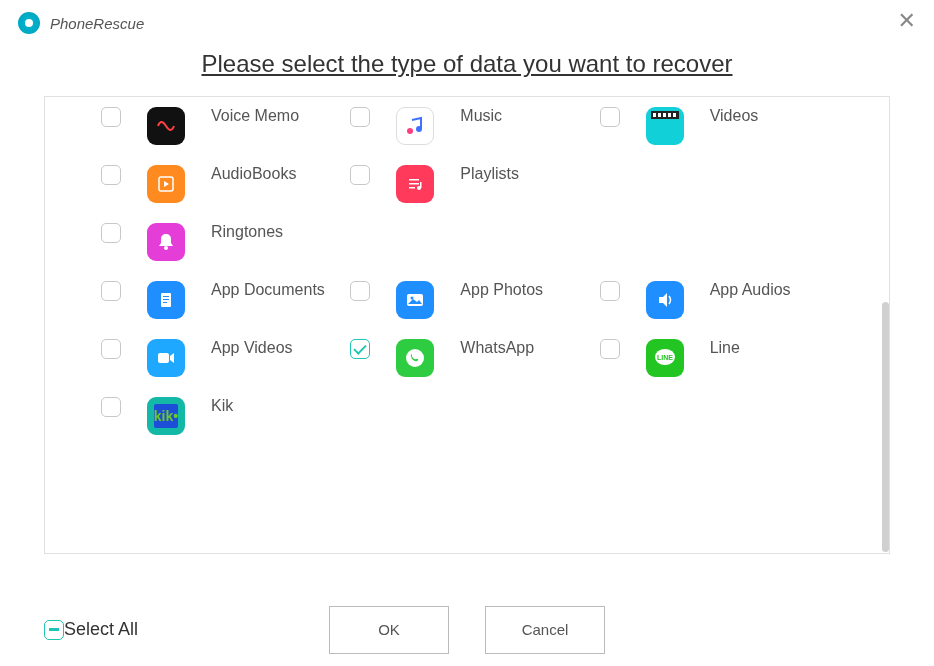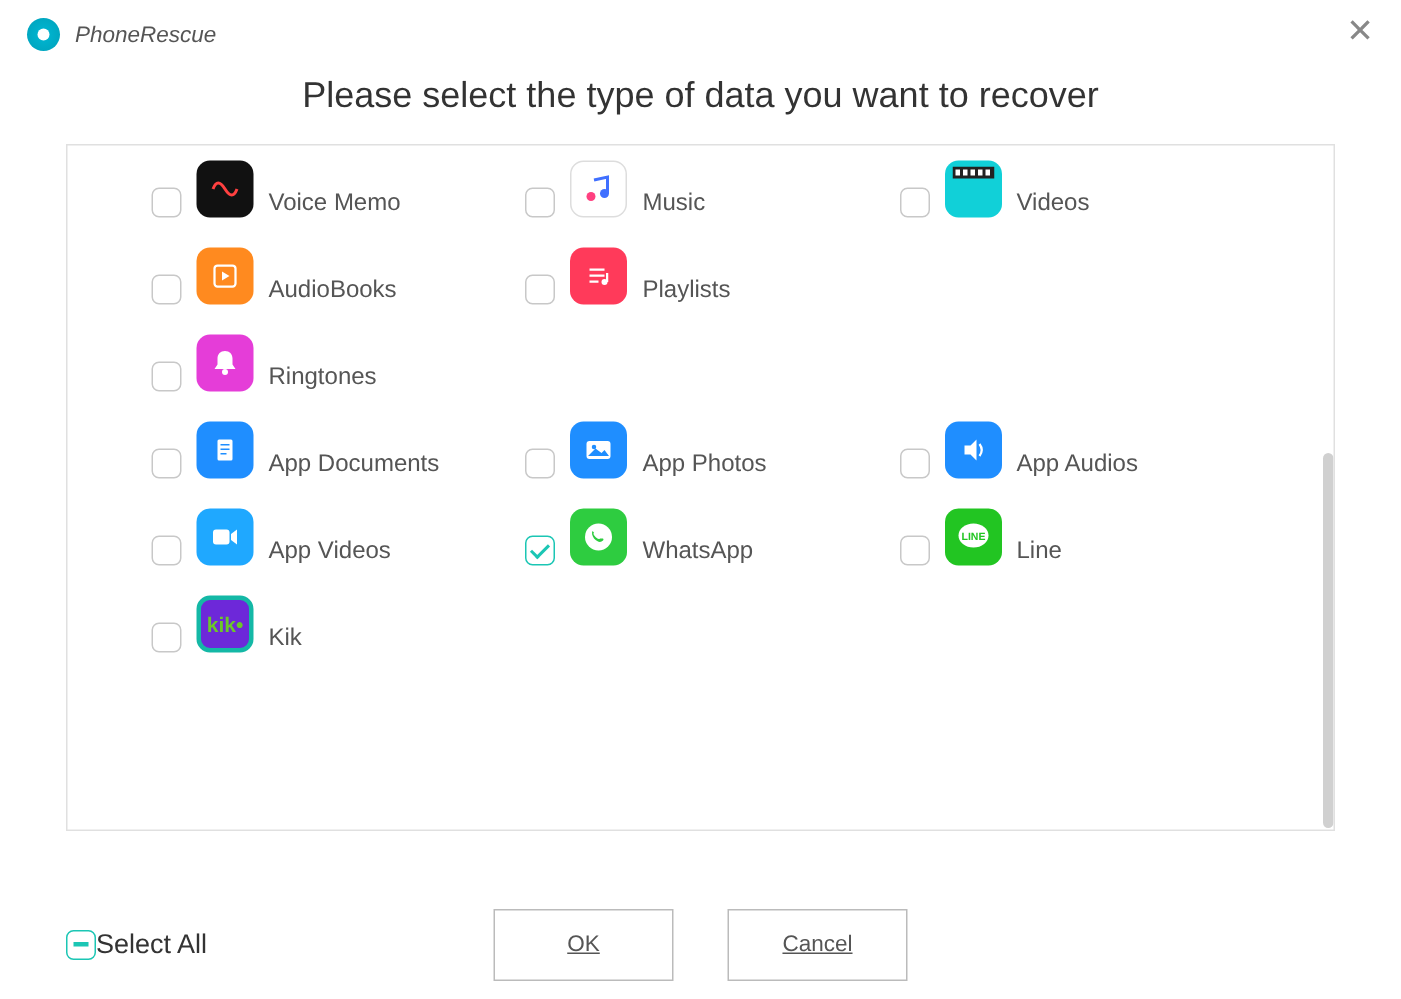--- a/index.html
+++ b/index.html
@@ -49,41 +49,42 @@
   cursor: pointer;
   line-height: 1;
 }
 .heading {
   text-align: center;
   font-size: 24px;
   color: #333;
   font-weight: 400;
   margin-top: 10px;
   margin-bottom: 18px;
+  text-decoration: underline;
 }
 .panel {
   margin: 0 44px;
   border: 1px solid #e0e0e0;
   height: 458px;
   position: relative;
   overflow: hidden;
 }
 .scroll-area {
   height: 100%;
   overflow: hidden;
 }
 .row {
   display: grid;
   grid-template-columns: 1fr 1fr 1fr;
   padding: 10px 40px 10px 56px;
 }
 .item {
   display: flex;
-  align-items: flex-end;
-  gap: 10px;
+  align-items: flex-start;
+  gap: 26px;
 }
 .cb {
   width: 20px;
   height: 20px;
   border: 1.5px solid #c8c8c8;
   border-radius: 5px;
   flex-shrink: 0;
   cursor: pointer;
   display: flex;
   align-items: center;
@@ -182,37 +183,36 @@
   width: 120px;
   height: 48px;
   border: 1px solid #bbb;
   background: #fff;
   font-size: 15px;
   color: #555;
   cursor: pointer;
   display: flex;
   align-items: center;
   justify-content: center;
-  text-decoration: underline;
 }
 
 .ic-voicememo { background:#111; }
 .ic-music { background:#fff; border:1px solid #ddd; }
 .ic-videos { background:#11d0d8; }
 .ic-audiobooks { background:#ff8a1f; }
 .ic-playlists { background:#ff3a5a; }
 .ic-ibooks { background:#ff8a1f; }
 .ic-ringtones { background:#e53dd8; }
 .ic-appdocs { background:#1f8eff; }
 .ic-appphotos { background:#1f8eff; }
 .ic-appaudios { background:#1f8eff; }
 .ic-appvideos { background:#1fa8ff; }
 .ic-whatsapp { background:#2ecc40; }
 .ic-line { background:#22c522; }
-.ic-kik { background:#6d28d9; border:3px solid #14b8a6; color:#6cc72a; font-size:14px; }
+.ic-kik { background:#1d4ed8; border:7px solid #14b8a6; color:#6cc72a; font-size:14px; }
 </style>
 </head>
 <body>
 
 <div class="titlebar">
   <div class="logo">
       <div class="logo-inner"></div>
     </div>
   <span class="app-title">PhoneRescue</span>
   <span class="close-x">✕</span>

